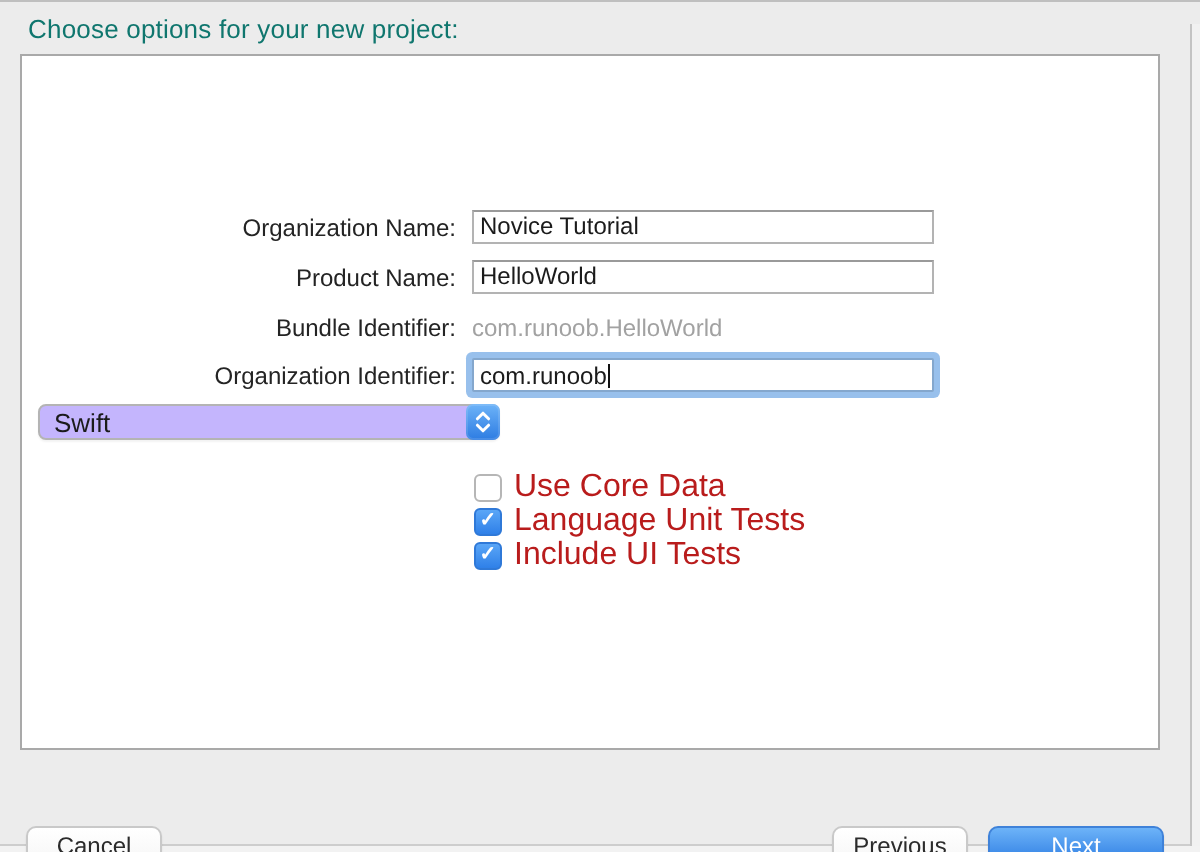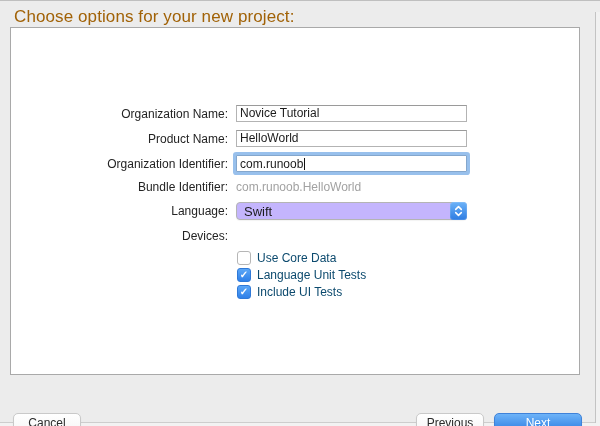--- a/index.html
+++ b/index.html
@@ -11,21 +11,21 @@
   }
   
   .edge-top{position:absolute;top:0;left:0;right:0;height:1px;background:#bfbfbf;}
   .edge-right-line{position:absolute;top:12px;bottom:0;right:4px;width:1px;background:#c3c3c3;}
   .edge-right-strip{position:absolute;top:12px;bottom:0;right:0;width:4px;background:#f1f1f1;}
   .edge-bottom-line{position:absolute;bottom:3px;left:0;right:5px;height:1px;background:#cdcdcd;}
   .edge-bottom-strip{position:absolute;bottom:0;left:0;right:0;height:3px;background:#f2f2f2;}
 
   .sheet-title{
     position:absolute;left:14px;top:7px;
-    font-size:17px;color:#a16207;letter-spacing:.1px;
+    font-size:13px;color:#0f766e;letter-spacing:.1px;
   }
 
   .panel{
     position:absolute;left:10px;top:27px;width:568px;height:346px;
     background:#ffffff;border:1px solid #a9a9a9;box-sizing:content-box;
   }
 
   .form{padding-top:77px;}
   .row{display:flex;align-items:center;margin-bottom:8px;}
   .lbl{flex:none;width:217px;text-align:right;font-size:12px;color:#242424;}
@@ -69,21 +69,21 @@
   .cbrow{display:flex;align-items:center;height:14px;margin-bottom:3px;}
   .cb{
     flex:none;width:12px;height:12px;border:1px solid #b6b6b6;border-radius:3px;
     background:#fff;display:flex;align-items:center;justify-content:center;
     font-size:10px;font-weight:bold;color:#fff;line-height:1;
   }
   .cb.checked{
     background:linear-gradient(#5aa6f7,#2f80e8);
     border-color:#2f79d8;
   }
-  .cblabel{margin-left:6px;font-size:12px;color:#0c4a6e;}
+  .cblabel{margin-left:6px;font-size:16px;color:#b91c1c;}
 
   .btnbar{
     position:absolute;left:0;right:0;top:389px;height:20px;
     display:flex;align-items:center;padding:0 18px 0 13px;box-sizing:border-box;
   }
   .spacer{flex:1;}
   .btn{
     height:20px;border-radius:5px;font-size:12px;
     font-family:"Liberation Sans",sans-serif;
     display:flex;align-items:center;justify-content:center;
@@ -121,54 +121,52 @@
       </div>
     </div>
 
     <div class="row">
       <div class="lbl">Product Name:</div>
       <div class="ctl">
         <input class="textfield" type="text" value="HelloWorld" style="">
       </div>
     </div>
 
+    <div class="row row-bundle">
+      <div class="lbl">Bundle Identifier:</div>
+      <div class="ctl">
+        <span class="static-value">com.runoob.HelloWorld</span>
+      </div>
+    </div>
+
     <div class="row row-oid">
       <div class="lbl">Organization Identifier:</div>
       <div class="ctl">
         <div class="textfield focused">
           <span>com.runoob</span>
           <span class="caret"></span>
         </div>
       </div>
     </div>
 
-    <div class="row row-bundle">
-      <div class="lbl">Bundle Identifier:</div>
-      <div class="ctl">
-        <span class="static-value">com.runoob.HelloWorld</span>
-      </div>
-    </div>
-
     <div class="row row-lang">
-      <div class="lbl">Language:</div>
       <div class="ctl">
         <div class="popup">
           <span>Swift</span>
           <span class="popup-cap">
             <svg width="9" height="12" viewBox="0 0 9 12">
               <path d="M1.7 4.4 L4.5 1.6 L7.3 4.4" stroke="#ffffff" stroke-width="1.5" fill="none" stroke-linecap="round" stroke-linejoin="round"></path>
               <path d="M1.7 7.6 L4.5 10.4 L7.3 7.6" stroke="#ffffff" stroke-width="1.5" fill="none" stroke-linecap="round" stroke-linejoin="round"></path>
             </svg>
           </span>
         </div>
       </div>
     </div>
 
     <div class="row">
-      <div class="lbl">Devices:</div>
     </div>
 
     <div class="cbgroup">
       <div class="cbrow">
         <span class="cb">
           <span></span>
         </span>
         <span class="cblabel">Use Core Data</span>
       </div>
       <div class="cbrow">

